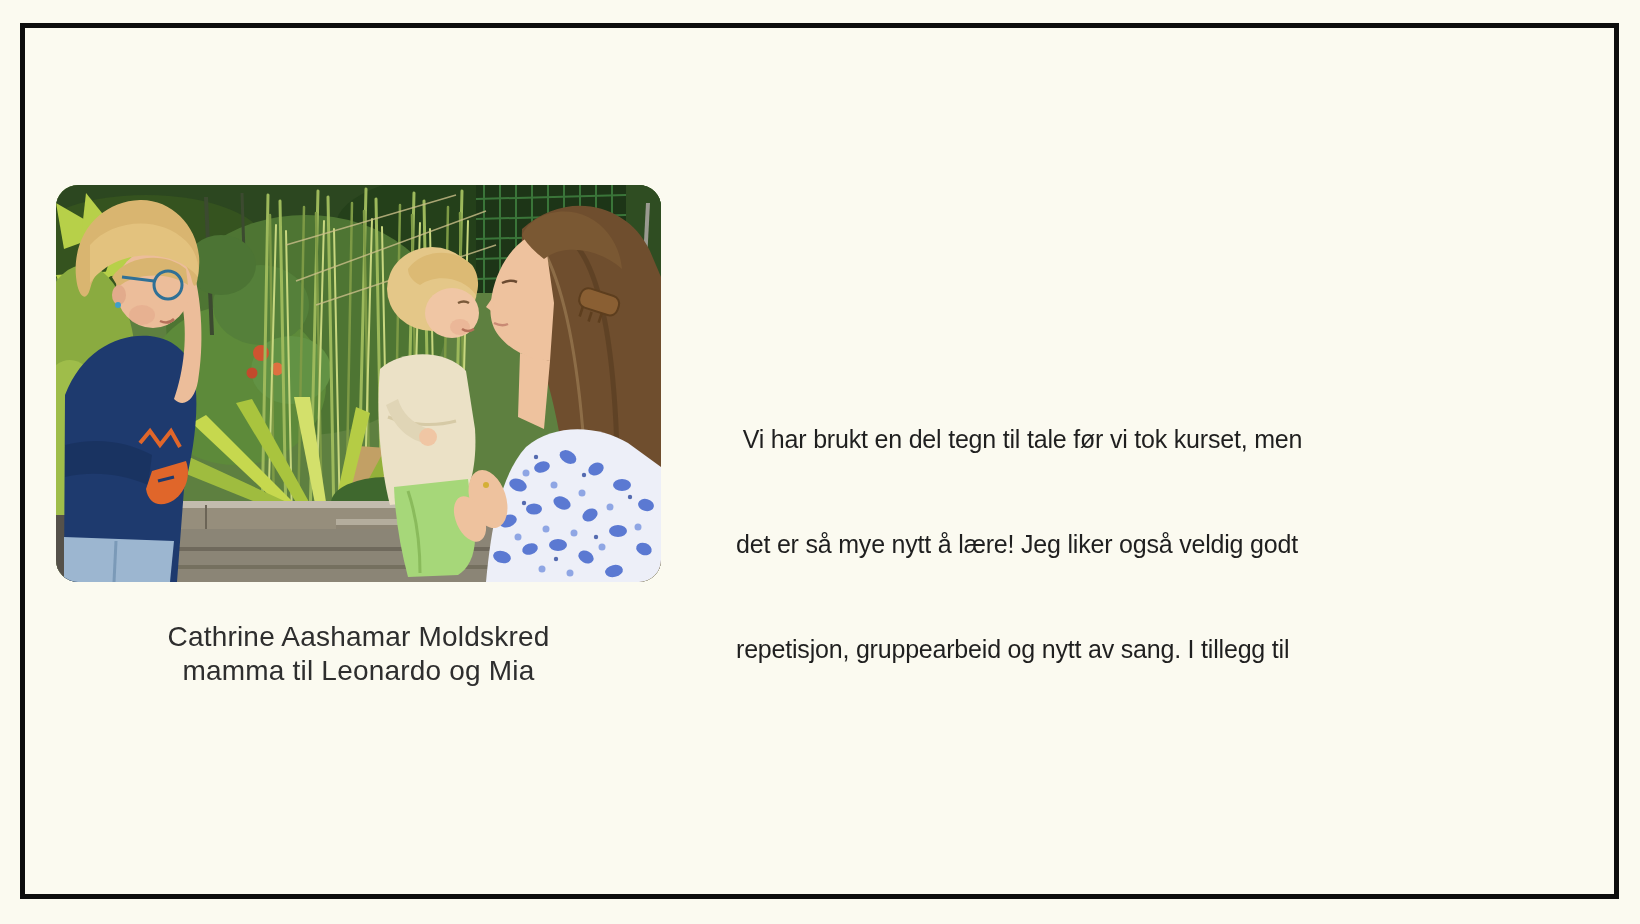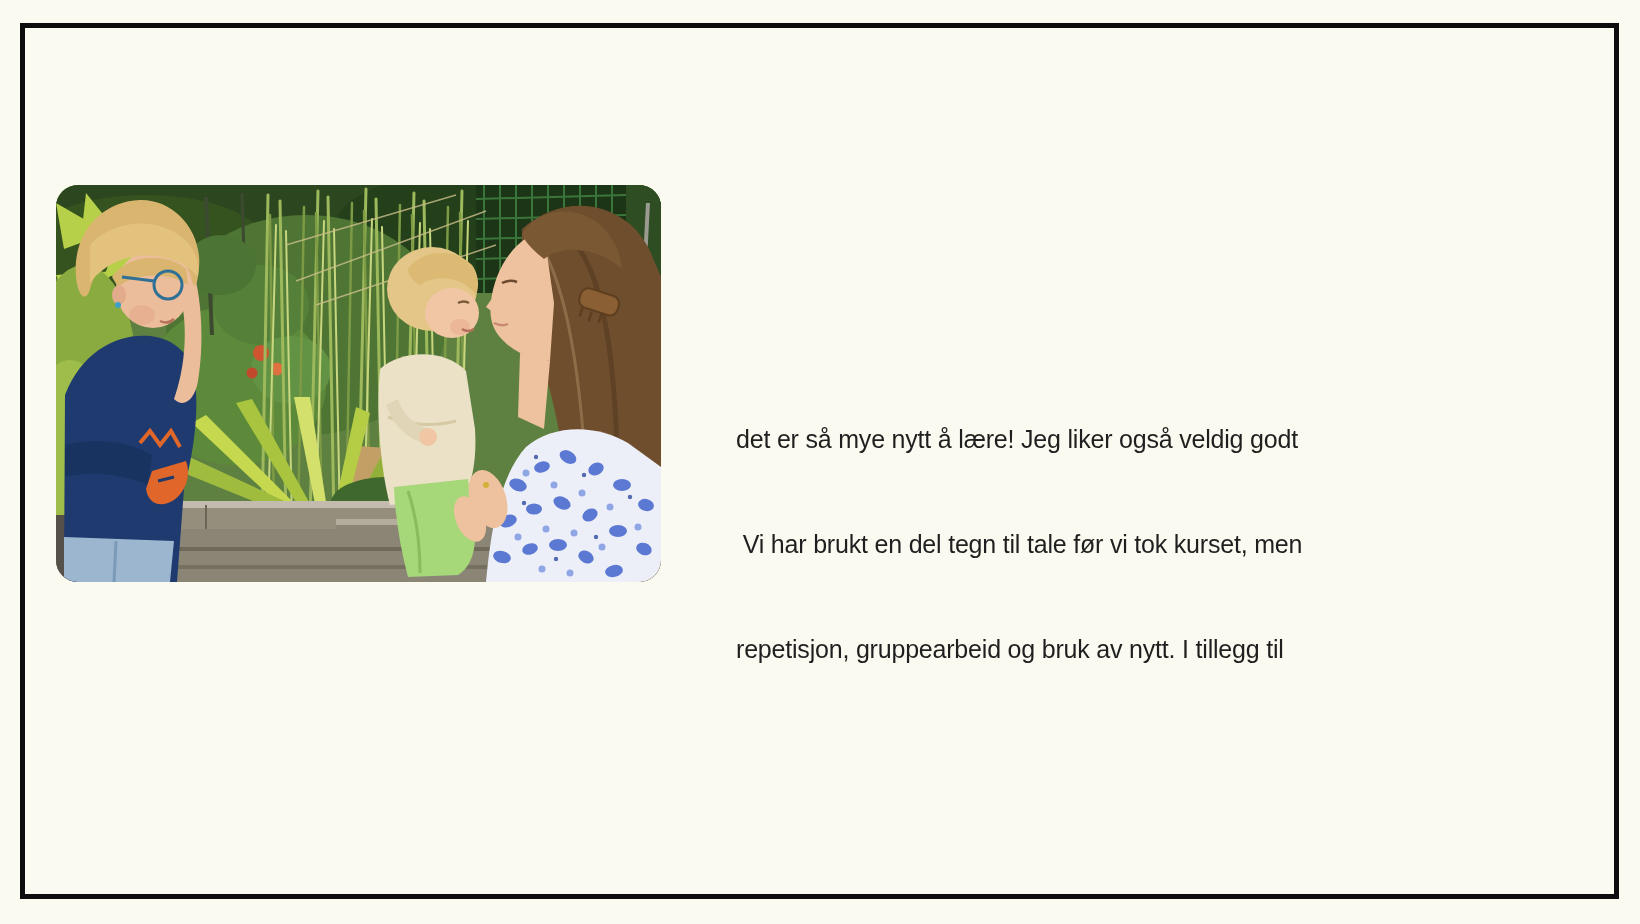--- a/index.html
+++ b/index.html
@@ -268,25 +268,29 @@
         <path d="M 406 144 Q 412 148 418 144" stroke="#b5715a" stroke-width="2.5" fill="none"></path>
       </g>
       <g fill="#eec29e">
         <ellipse cx="432" cy="314" rx="18" ry="30" transform="rotate(-18 432 314)"></ellipse>
         <ellipse cx="414" cy="334" rx="14" ry="24" transform="rotate(-24 414 334)"></ellipse>
       </g>
       <circle cx="430" cy="300" r="3" fill="#d4af37"></circle>
     </svg>
   </div>
 
+  <div class="caption">
+    <div>Cathrine Aashamar Moldskred</div>
+    <div>mamma til Leonardo og Mia</div>
+  </div>
 
 
   <div class="bodytext">
+    <div> Vi har brukt en del tegn til tale før vi tok kurset, men</div>
     <div>det er så mye nytt å lære! Jeg liker også veldig godt</div>
-    <div> Vi har brukt en del tegn til tale før vi tok kurset, men</div>
-    <div>repetisjon, gruppearbeid og bruk av nytt. I tillegg til</div>
+    <div>repetisjon, gruppearbeid og nytt av sang. I tillegg til</div>
     
     
     
     
     
   </div>
 </div>
 
 </body></html>

